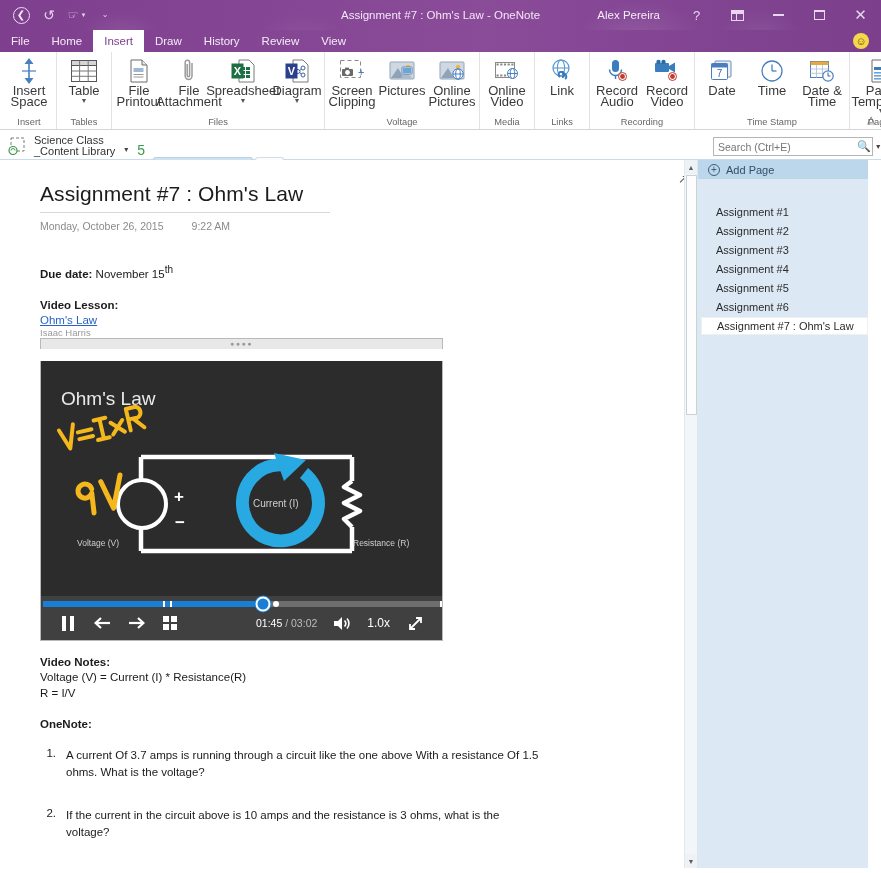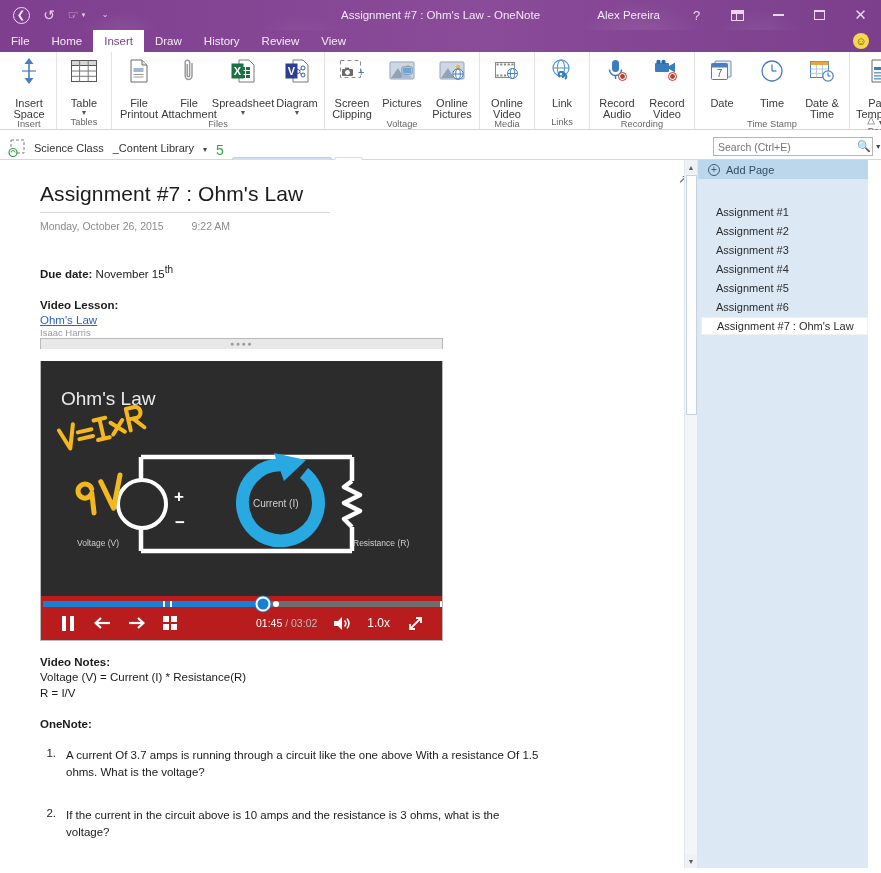--- a/index.html
+++ b/index.html
@@ -92,41 +92,41 @@
   }
   .rb-group:last-of-type { border-right: none; }
   .rb-items { display: flex; align-items: flex-start; flex: 1; padding-top: 3px; }
   .rb-btn {
     width: 50px; display: flex; flex-direction: column; align-items: center;
     text-align: center; padding: 1px 1px 0;
   }
   .rb-btn.wide { width: 58px; }
   .rb-ico { height: 30px; display: flex; align-items: center; justify-content: center; }
   .rb-label {
-    font-size: 11px; color: #3a3a3a; line-height: 10.6px;
-    margin-top: 12px; white-space: normal;
+    font-size: 13px; color: #3a3a3a; line-height: 10.6px;
+    margin-top: 0; white-space: normal;
   }
   .rb-caret { font-size: 7px; color: #555; line-height: 7px; }
   .rb-gname {
     font-size: 9.3px; color: #666; padding-bottom: 2px; text-align: center;
   }
   .ribbon-collapse {
     position: absolute; right: 6px; bottom: 4px; font-size: 10px; color: #555;
   }
 
   
   .nbbar {
     height: 30px; background: #ffffff; display: flex; align-items: flex-end;
     position: relative; border-bottom: 1px solid #c8dced;
   }
   .nb-name {
     display: flex; align-items: center; gap: 6px; padding: 0 6px 2px 8px;
   }
   .nb-icon { width: 20px; height: 18px; position: relative; }
-  .nb-lines { display: flex; flex-direction: row; line-height: 11px; gap: 9px; }
+  .nb-lines { display: flex; flex-direction: column; line-height: 11px; }
   .nb-l1 { font-size: 11px; color: #333; }
   .nb-l2 { font-size: 11px; color: #333; }
   .nb-caret { font-size: 8px; color: #444; padding: 0 3px; align-self: flex-end; margin-bottom: 3px;}
   .nb-count { font-size: 14px; color: #3c9a4c; padding-right: 8px; align-self: flex-end; margin-bottom: 1px;}
   .nb-tab {
     height: 20px; padding: 0 16px; display: flex; align-items: center;
     background: #d6e7f4; border: 1px solid #b8d2e6; border-bottom: none;
     border-radius: 3px 3px 0 0; font-size: 11.5px; color: #2a4a63;
     position: relative; top: 18px;
   }
@@ -180,21 +180,21 @@
   }
   .video-grip {
     height: 11px; background: #e8e8e8; border: 1px solid #b9b9b9; border-bottom: none;
     display: flex; align-items: center; justify-content: center;
     letter-spacing: 1.5px; color: #9a9a9a; font-size: 7px; line-height: 7px;
     width: 403px;
   }
   .video-stage { position: relative; height: 235px; background: #2c2c2c; overflow: hidden; }
   .v-title { position: absolute; left: 20px; top: 27px; color: #eaeaea; font-size: 19px; }
   .v-label { position: absolute; color: #cfcfcf; font-size: 8.5px; }
-  .ctrlbar { background: #b91c1c; padding: 5px 0 0; }
+  .ctrlbar { background: #404040; padding: 5px 0 0; }
   .scrub { position: relative; height: 6px; margin: 0 2px 0 2px; background: #6e6e6e; }
   .scrub-fill { position: absolute; left:0; top:0; bottom:0; width: 55.5%; background: #1a7fd4; }
   .scrub-mark { position: absolute; top:0; bottom:0; width: 2px; background: #fff; }
   .scrub-knob {
     position: absolute; left: 55.5%; top: 50%; transform: translate(-50%,-50%);
     width: 15px; height: 15px; border-radius: 50%; background: #1a7fd4;
     border: 2px solid #fff; box-shadow: 0 0 0 1px #1a7fd4;
   }
   .scrub-dot { position:absolute; top:50%; transform:translateY(-50%); width:6px;height:6px;border-radius:50%;background:#fff;}
   .ctrl-row {

